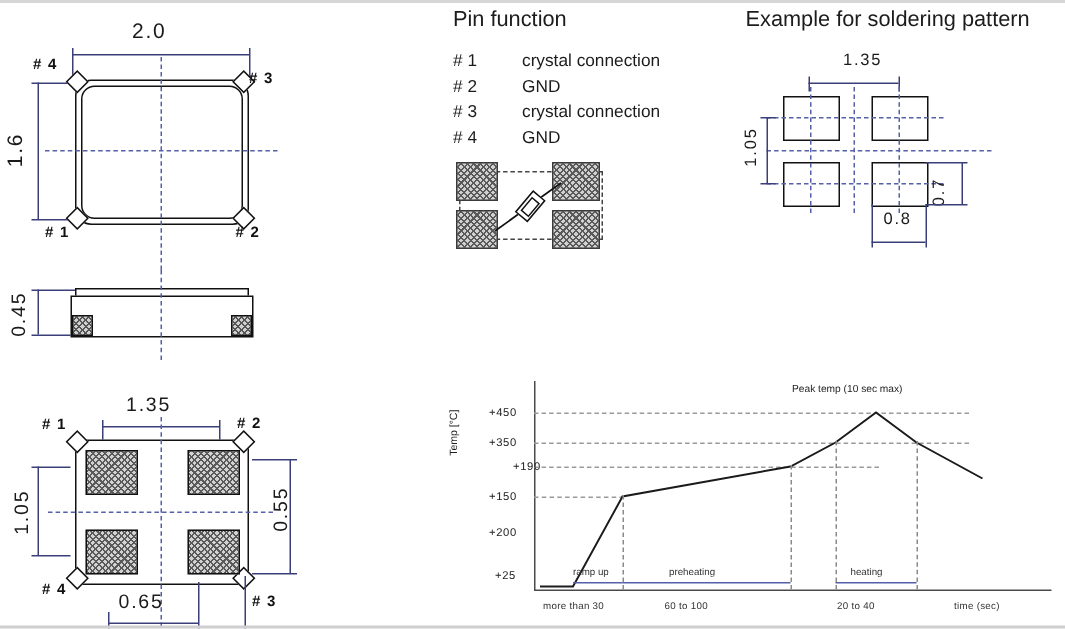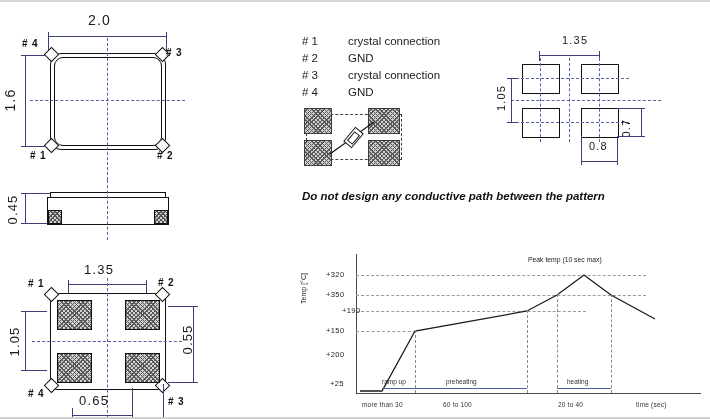--- a/index.html
+++ b/index.html
@@ -286,20 +286,21 @@
 
       <div class="pin-txt" style="left:28px;top:30px;"># 1</div>
       <div class="pin-txt" style="left:158px;top:29px;"># 2</div>
       <div class="pin-txt" style="left:28px;top:140px;"># 4</div>
       <div class="pin-txt" style="left:168px;top:148px;"># 3</div>
     </div>
   </div>
 
   <div id="right-col">
 
+    <div class="heading" style="left:10px;top:5px;">Pin function</div>
 
     <div class="pinrow" style="left:10px;top:35px;"># 1</div>
     <div class="pinrow" style="left:56px;top:35px;">crystal connection</div>
 
     <div class="pinrow" style="left:10px;top:52px;"># 2</div>
     <div class="pinrow" style="left:56px;top:52px;">GND</div>
 
     <div class="pinrow" style="left:10px;top:69px;"># 3</div>
     <div class="pinrow" style="left:56px;top:69px;">crystal connection</div>
 
@@ -313,20 +314,21 @@
       <div class="mini-pad" style="left:0px;top:32px;width:26px;height:24px;"></div>
       <div class="mini-pad" style="left:64px;top:32px;width:30px;height:24px;"></div>
       <svg width="102" height="58" style="position:absolute;left:0;top:0;">
         <line x1="26" y1="46" x2="44" y2="33" stroke="#111" stroke-width="1.1"></line>
         <line x1="56" y1="24" x2="70" y2="14" stroke="#111" stroke-width="1.1"></line>
       </svg>
       <div class="xtal-body" style="left:44px;top:20px;"></div>
       <div class="xtal-plate" style="left:46px;top:24px;width:5px;height:10px;transform:rotate(40deg);"></div>
     </div>
 
+    <div class="heading" style="left:205px;top:5px;">Example for soldering pattern</div>
 
     <div class="abs" style="left:205px;top:30px;width:205px;height:145px;">
 
       <div class="dim-txt" style="left:65px;top:4px;font-size:11px;">1.35</div>
       <div class="dimline hline" style="left:42px;top:25px;width:60px;"></div>
       <div class="dimline vline" style="left:42px;top:21px;height:10px;"></div>
       <div class="dimline vline" style="left:102px;top:21px;height:10px;"></div>
 
       <div class="sp-pad" style="left:25px;top:34px;width:36px;height:28px;"></div>
       <div class="sp-pad" style="left:84px;top:34px;width:36px;height:28px;"></div>
@@ -349,35 +351,34 @@
       <div class="dimline vline" style="left:144px;top:78px;height:28px;"></div>
       <div class="dimline hline" style="left:120px;top:78px;width:28px;"></div>
       <div class="dimline hline" style="left:120px;top:106px;width:28px;"></div>
 
       <div class="dim-txt" style="left:92px;top:110px;font-size:11px;">0.8</div>
       <div class="dimline hline" style="left:84px;top:131px;width:36px;"></div>
       <div class="dimline vline" style="left:84px;top:106px;height:29px;"></div>
       <div class="dimline vline" style="left:120px;top:106px;height:29px;"></div>
     </div>
 
-    <div class="note-italic" style="left:10px;top:190px;">Do not design any conductive path between the pattern</div>
 
     <div id="chart" style="left:8px;top:250px;width:405px;height:165px;">
 
       <div class="ytitle rot90" style="left:-12px;top:35px;">Temp [°C]</div>
 
       <div class="axis" style="left:56px;top:4px;width:1.4px;height:140px;"></div>
       <div class="axis" style="left:56px;top:143px;width:345px;height:1.4px;"></div>
 
       <div class="grid" style="left:56px;top:25px;width:290px;"></div>
       <div class="grid" style="left:56px;top:45px;width:290px;"></div>
       <div class="grid" style="left:56px;top:61px;width:230px;"></div>
       <div class="grid" style="left:56px;top:81px;width:60px;"></div>
 
-      <div class="tick-label" style="left:26px;top:20px;">+320</div>
+      <div class="tick-label" style="left:26px;top:20px;">+450</div>
       <div class="tick-label" style="left:26px;top:40px;">+350</div>
       <div class="tick-label" style="left:42px;top:56px;">+190</div>
       <div class="tick-label" style="left:26px;top:76px;">+150</div>
       <div class="tick-label" style="left:26px;top:100px;">+200</div>
       <div class="tick-label" style="left:30px;top:129px;">+25</div>
 
       <svg width="405" height="165" style="position:absolute;left:0;top:0;pointer-events:none;">
         <polyline points="60,141 82,141 115,81 227,61 257,45 284,25 311,45 355,69" fill="none" stroke="#1b1b1b" stroke-width="1.3"></polyline>
       </svg>
 

